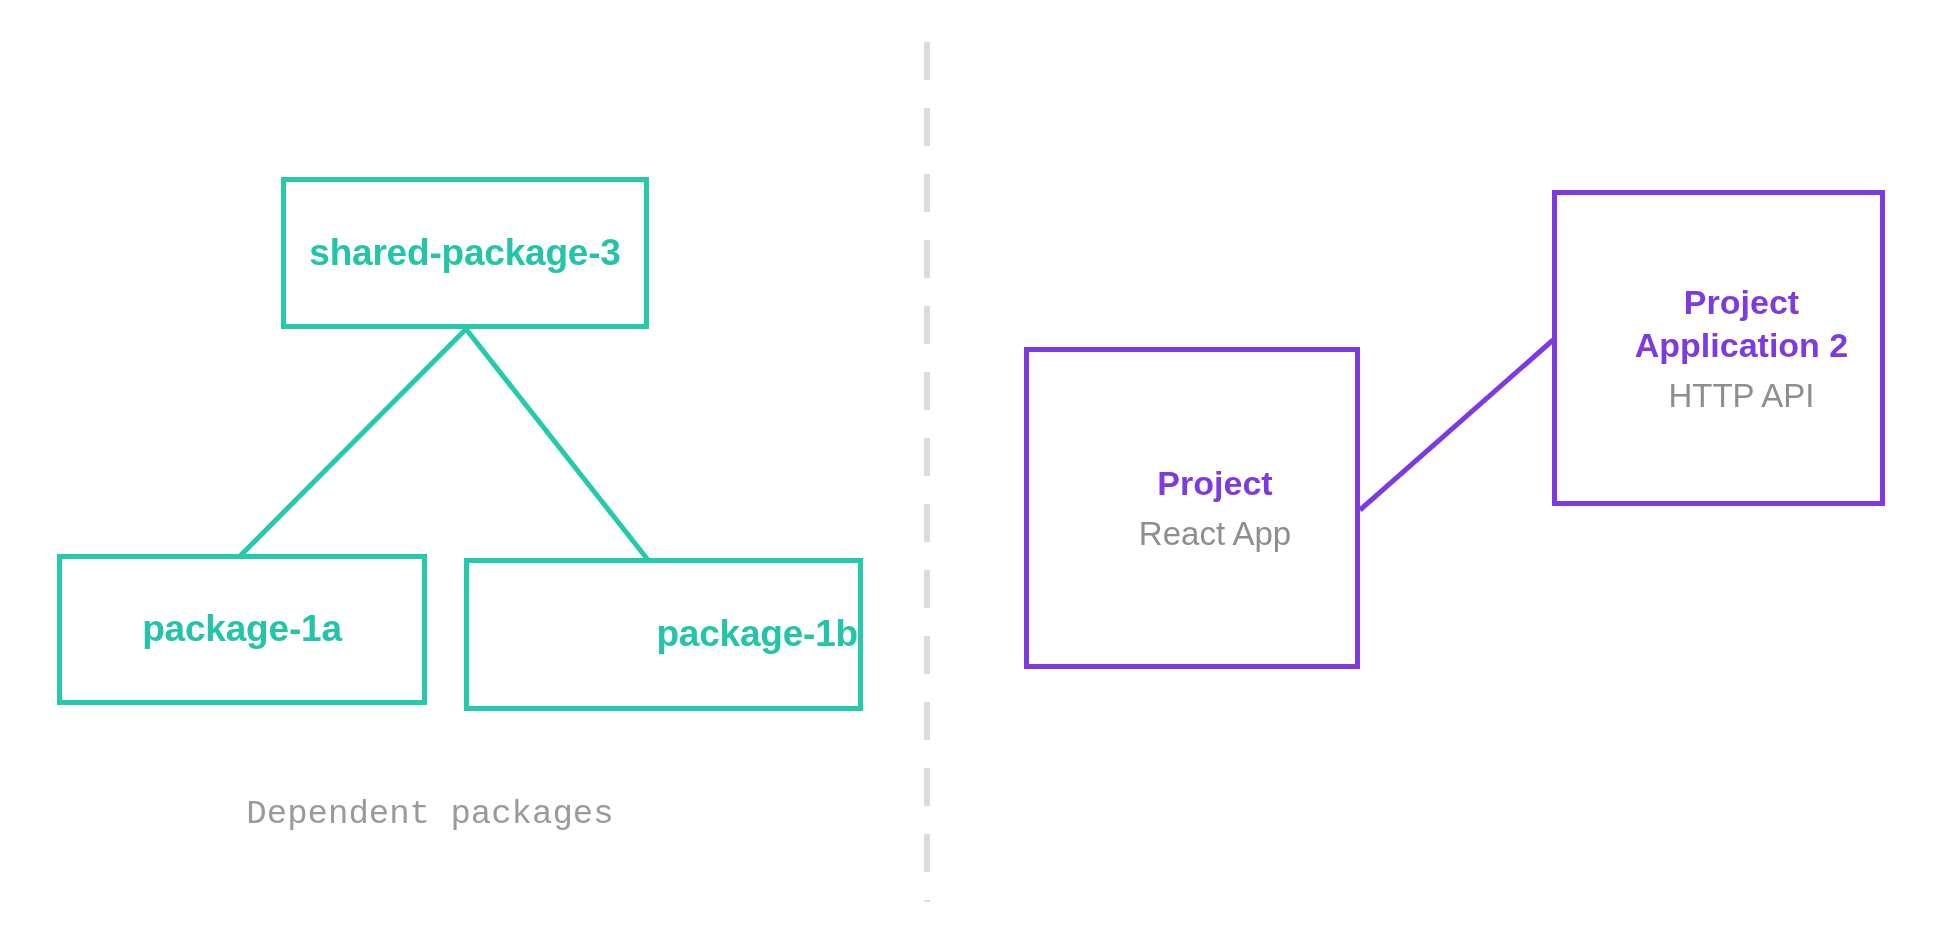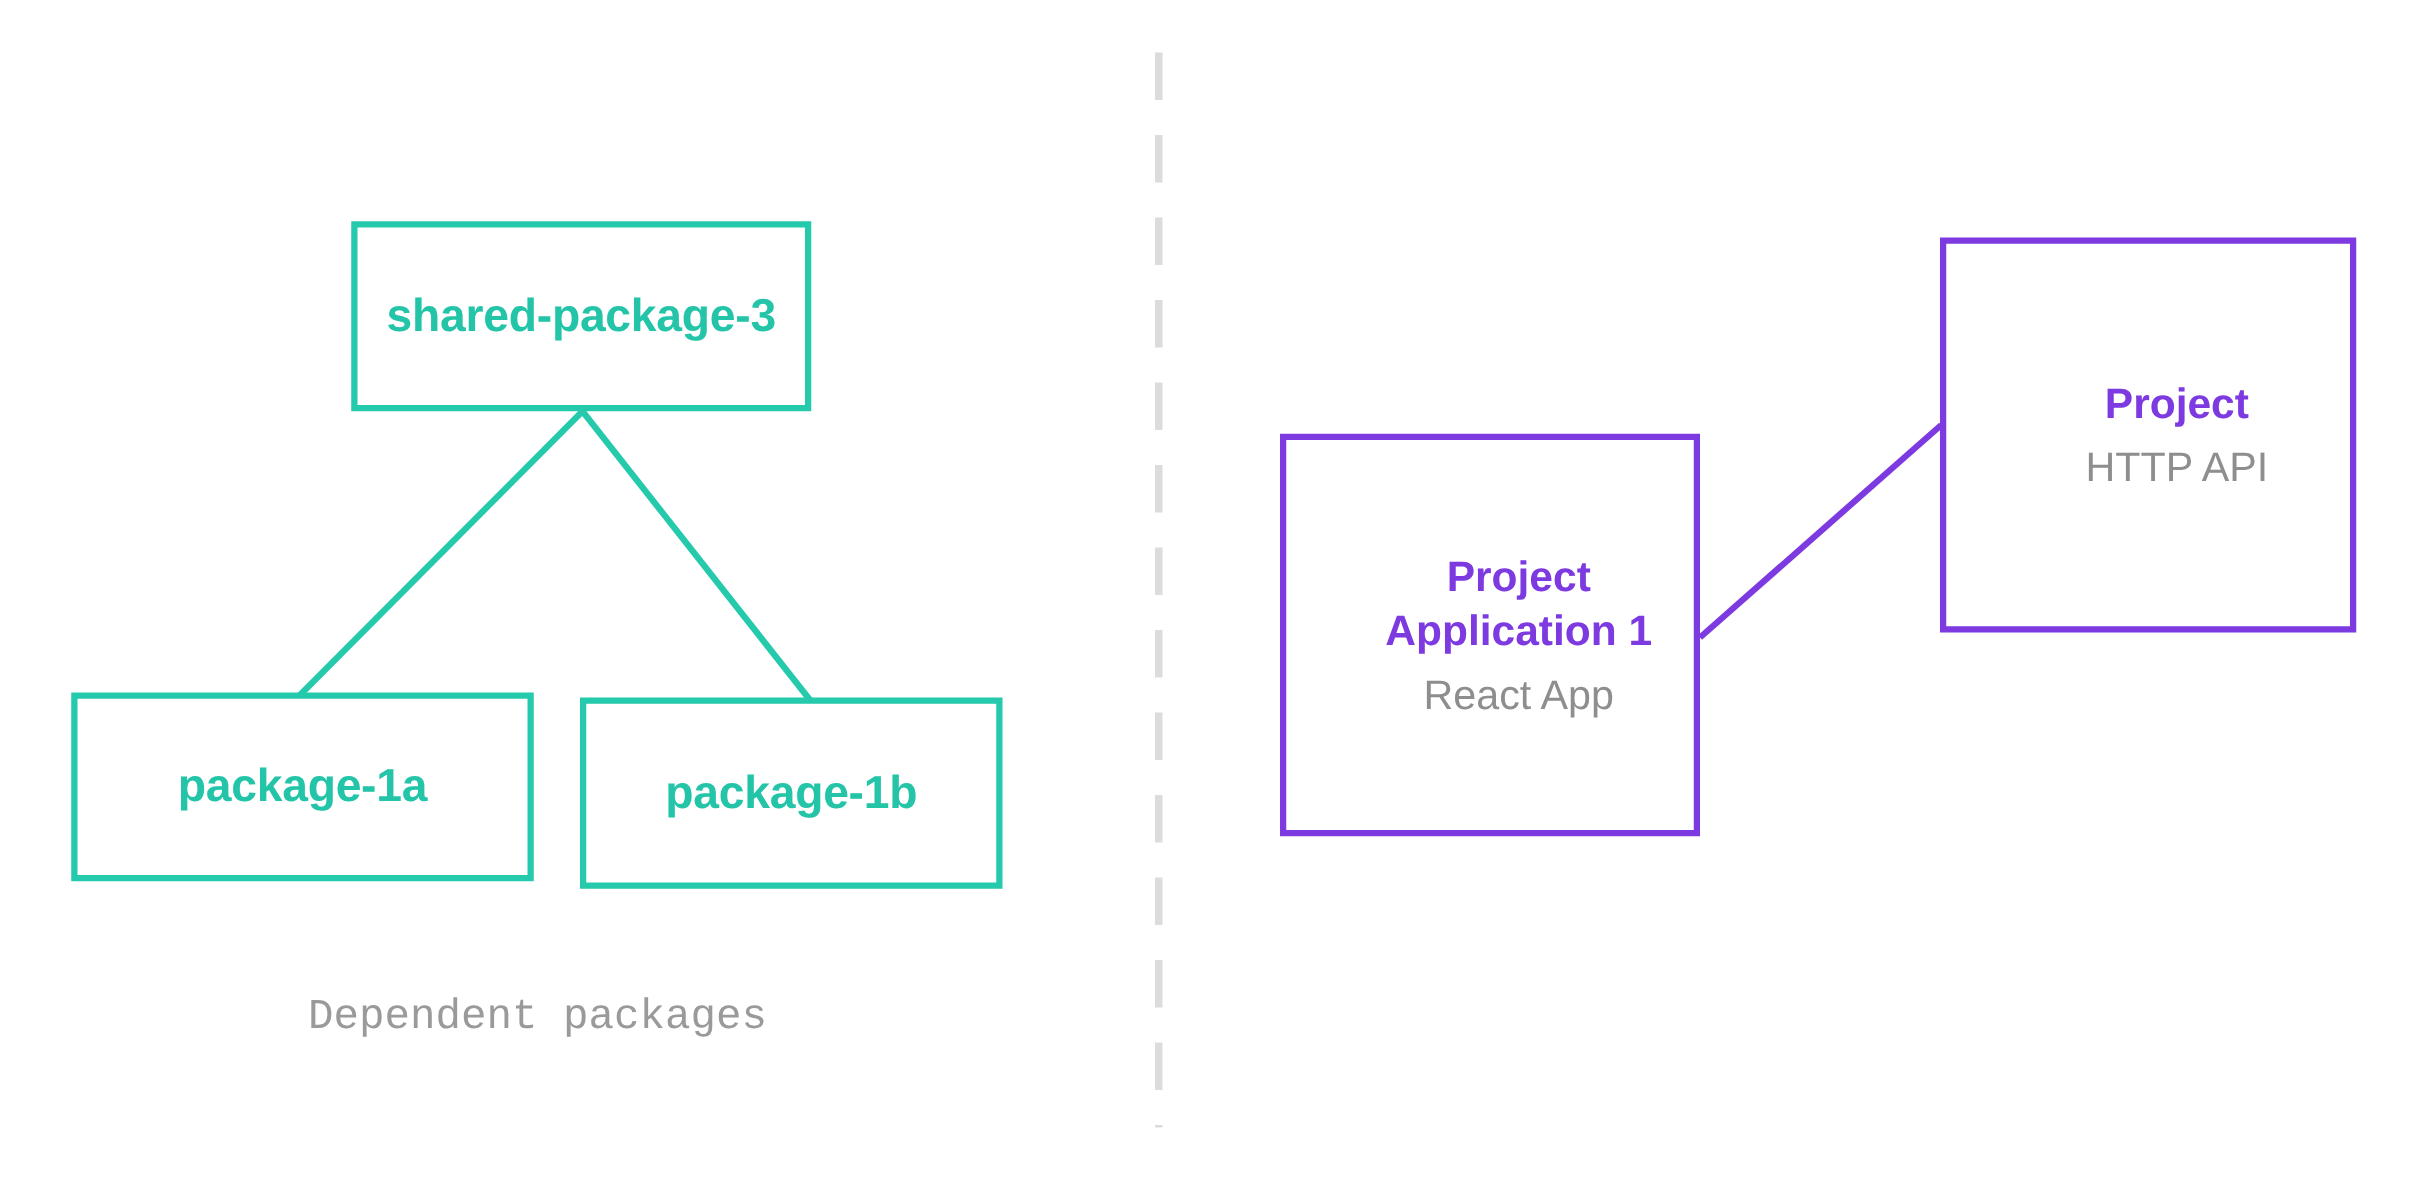--- a/index.html
+++ b/index.html
@@ -72,21 +72,21 @@
     font-family: Liberation Mono, monospace;
   }
   
   #box-shared-package-1 {
     left: 281px; top: 177px; width: 368px; height: 152px;
   }
   #box-package-1a {
     left: 57px; top: 554px; width: 370px; height: 151px;
   }
   #box-package-1b {
-    left: 464px; top: 558px; width: 338px; height: 153px;
+    left: 464px; top: 558px; width: 399px; height: 153px; align-items: flex-end;
   }
   #box-project-application-1 {
     left: 1024px; top: 347px; width: 336px; height: 322px;
   }
   #box-project-application-2 {
     left: 1552px; top: 190px; width: 333px; height: 316px;
   }
   #caption-dependent-packages {
     left: 180px; top: 795px; width: 500px;
   }
@@ -118,23 +118,23 @@
   </div>
 
   <div class="node-box node-teal" id="box-package-1b">
     <span class="label-teal">package-1b</span>
   </div>
 
   <div class="caption" id="caption-dependent-packages">Dependent packages</div>
 
   <div class="node-box node-purple" id="box-project-application-1">
     <span class="label-purple">Project</span>
-    <span class="label-purple">Application 1</span>
     <span class="label-sub">React App</span>
   </div>
 
   <div class="node-box node-purple" id="box-project-application-2">
     <span class="label-purple">Project</span>
+    <span class="label-purple">Application 2</span>
     <span class="label-sub">HTTP API</span>
   </div>
 
 
 </div>
 
 </body></html>

